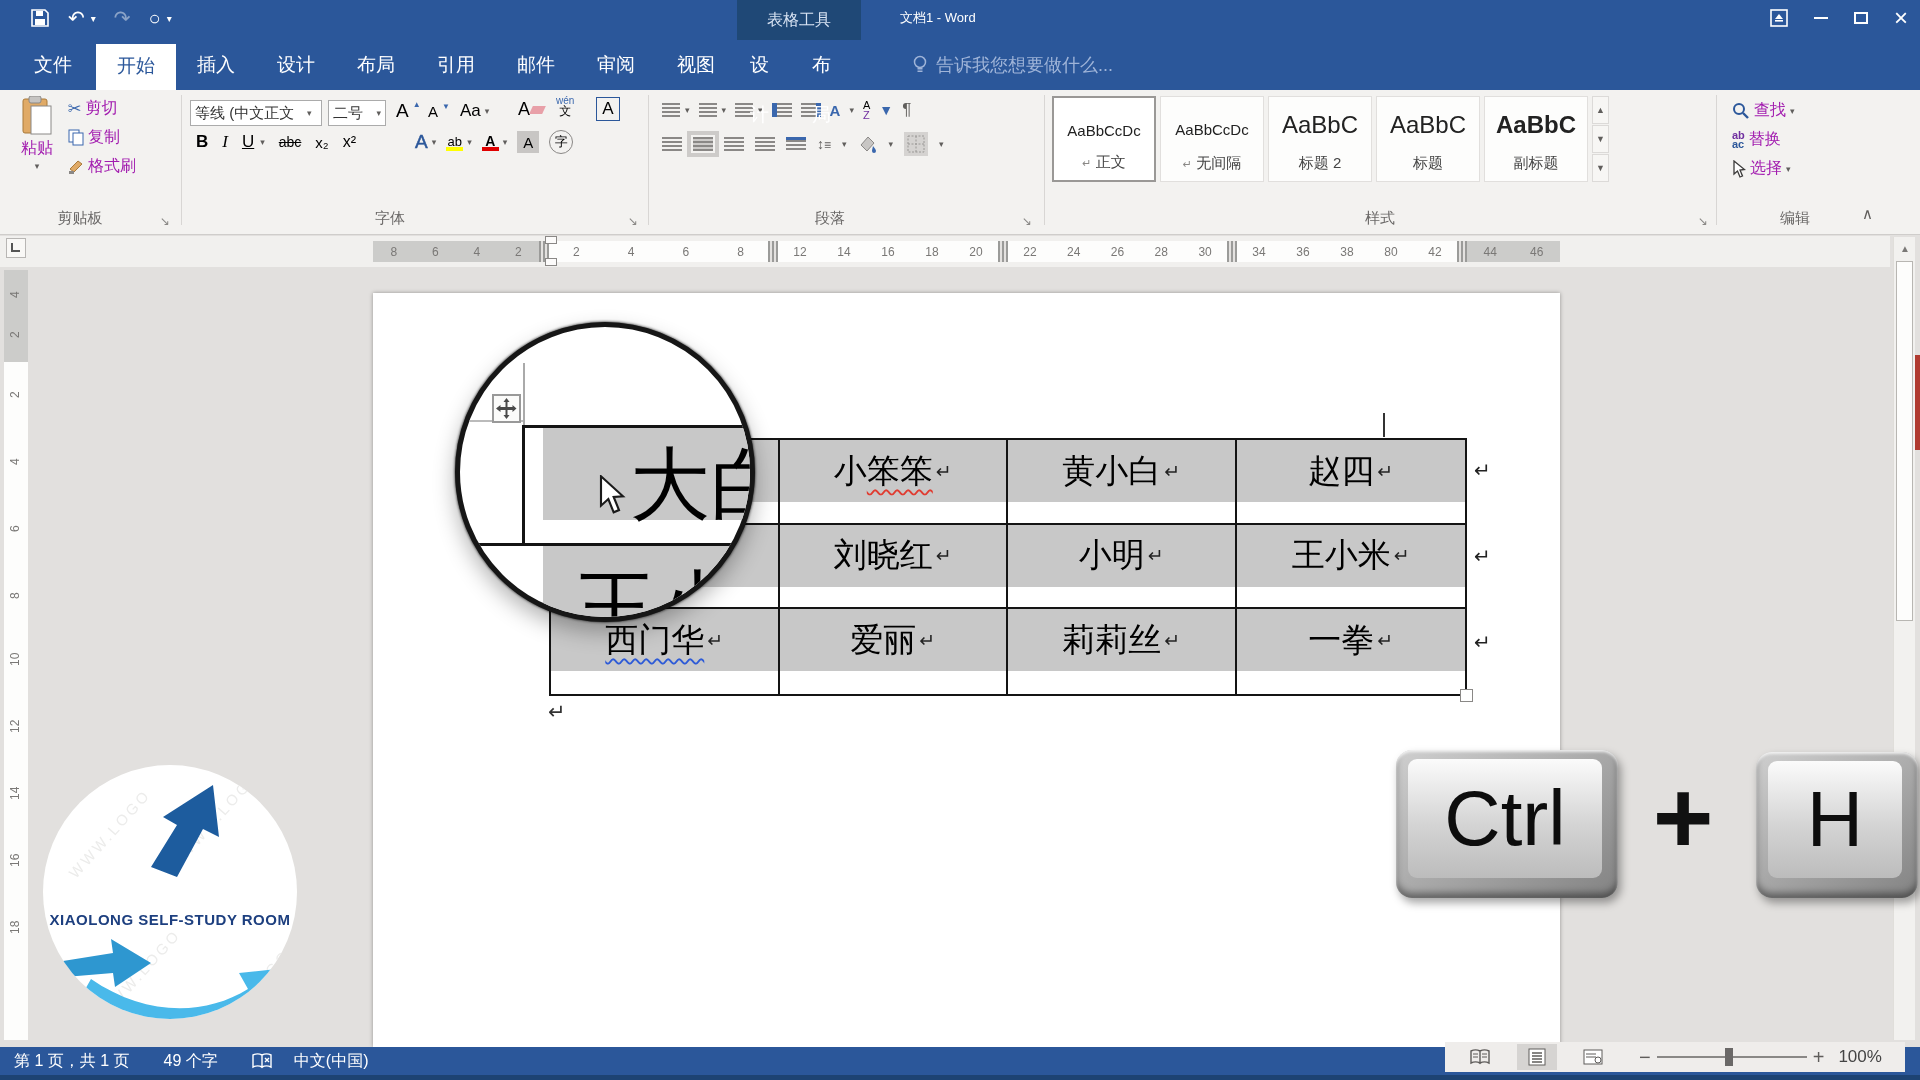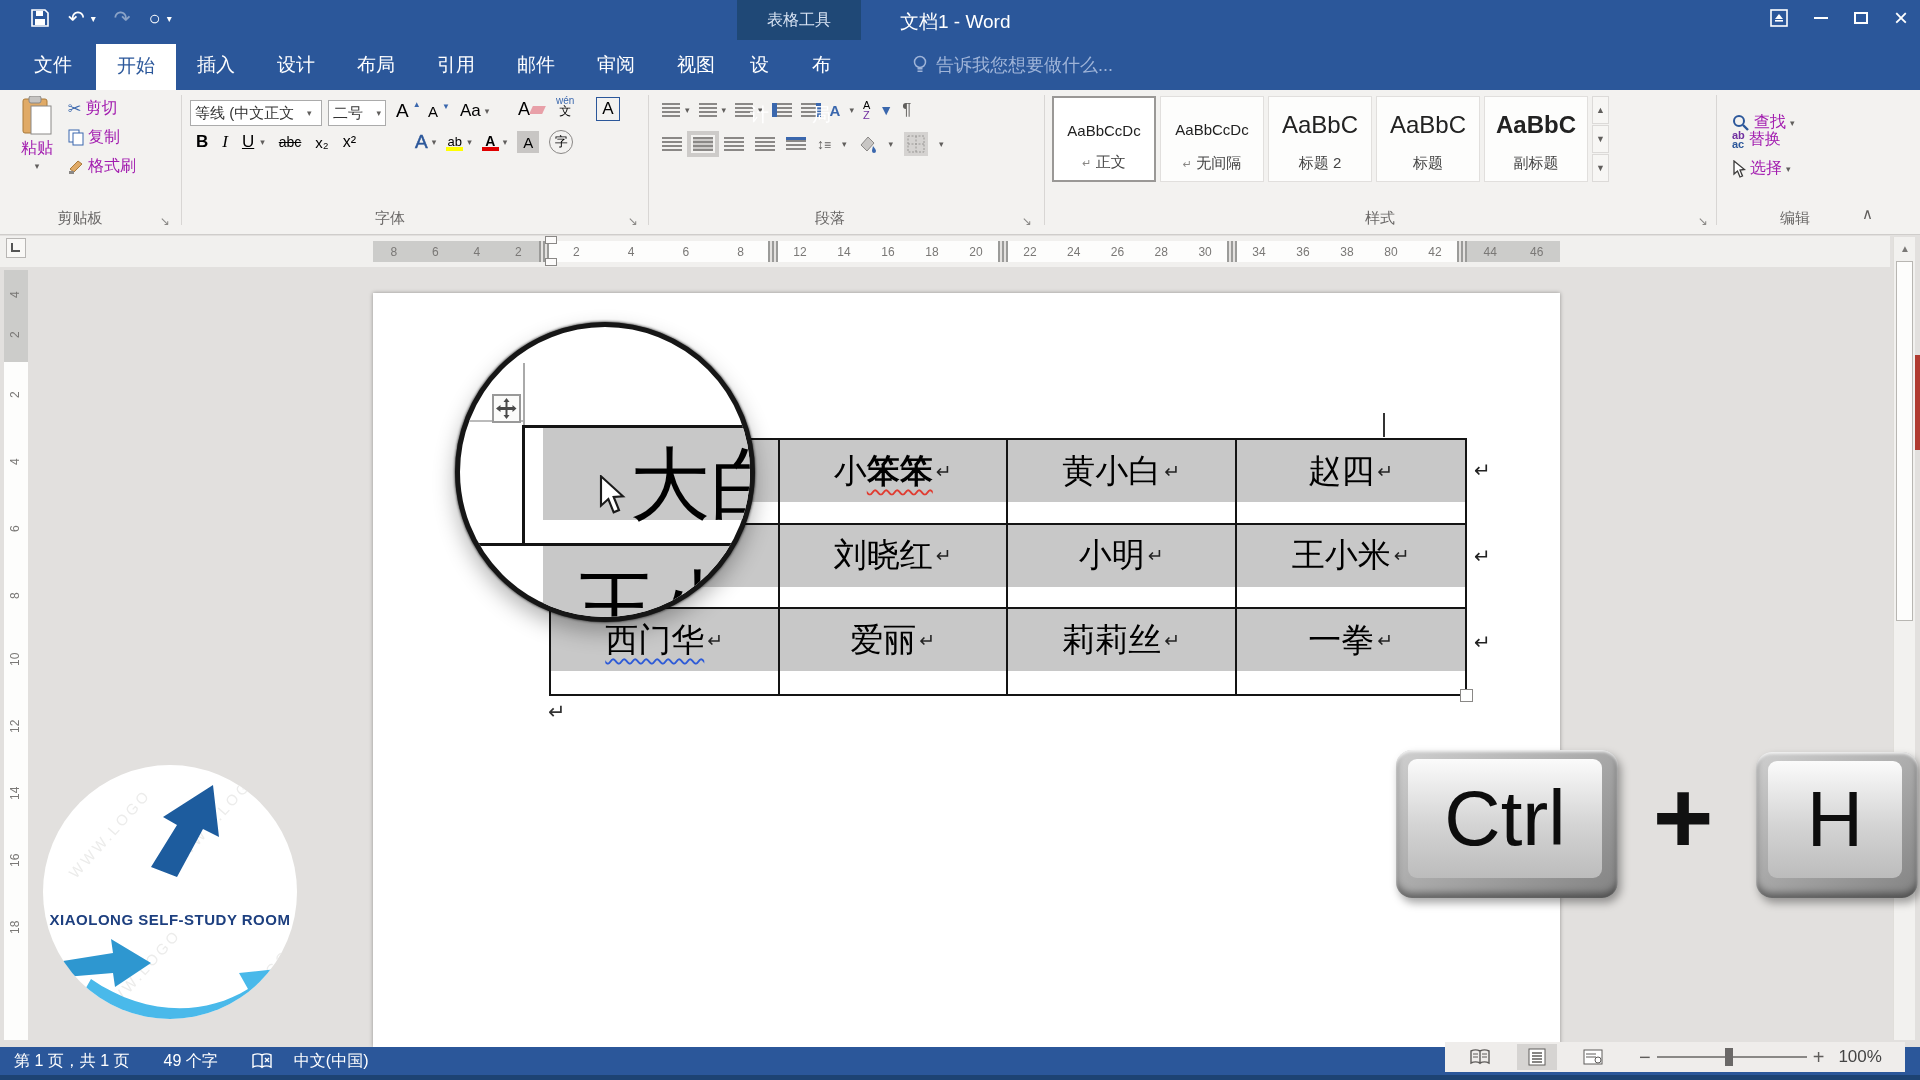--- a/index.html
+++ b/index.html
@@ -6,21 +6,21 @@
   html,body { width:1920px; height:1080px; overflow:hidden; }
   body { position:relative; font-family:"Liberation Sans","DejaVu Sans",sans-serif; background:#e2e0de; }
 
   
   .titlebar { position:absolute; left:0; top:0; width:1920px; height:40px; background:#2b579a; color:#fff; z-index:10; }
   .qat { position:absolute; left:30px; top:6px; display:flex; align-items:center; gap:18px; font-size:20px; color:#fff; }
   .qat .dim { opacity:.45; }
   .qat .dd { font-size:10px; margin-left:-12px; }
   .ctx-header { position:absolute; left:737px; top:0; width:124px; height:90px; background:#1f4876; z-index:1; }
   .ctx-header .ctx-label { display:block; text-align:center; margin-top:10px; font-size:16px; color:#d7e2f2; }
-  .doc-title { position:absolute; left:900px; top:9px; font-size:19px; color:#fff; }
+  .doc-title { position:absolute; left:900px; top:9px; font-size:13px; color:#fff; }
   .win-controls { position:absolute; right:12px; top:8px; display:flex; align-items:center; gap:26px; color:#fff; }
   .wc-min { width:14px; height:2px; background:#fff; }
   .wc-max { width:14px; height:12px; border:2px solid #fff; }
   .wc-close { font-size:24px; line-height:20px; }
 
   
   .tabrow { position:absolute; left:0; top:40px; width:1920px; height:50px; background:#2b579a; color:#fff; z-index:11; }
   .tabs { position:absolute; left:10px; top:0; height:50px; display:flex; align-items:center; }
   .tab { padding:0 21px; font-size:19px; height:50px; line-height:50px; }
   .tab.file { padding:0 24px; }
@@ -72,21 +72,21 @@
   .vnum { position:absolute; left:4px; width:16px; height:16px; font-size:12px; color:#7a7876; transform:rotate(-90deg); }
   .page { position:absolute; left:373px; top:293px; width:1187px; height:754px; background:#fff; box-shadow:0 0 4px rgba(0,0,0,.35); }
 
   
   .wtable { position:absolute; left:549px; top:438px; width:918px; height:258px; border:2px solid #141414; display:grid; grid-template-columns:repeat(4,1fr); grid-template-rows:repeat(3,1fr); z-index:5; }
   .wcell { position:relative; border-right:2px solid #141414; border-bottom:2px solid #141414; }
   .wcell.lastc { border-right:none; } .wcell.lastr { border-bottom:none; }
   .band { position:absolute; left:0; top:0; right:0; height:62px; background:#c8c8c8; display:flex; align-items:center; justify-content:center; font-family:"Liberation Serif",serif; font-size:33px; color:#000; }
   .cellmark { font-size:19px; color:#222; margin-left:3px; font-family:"Liberation Sans",sans-serif; }
   .rowmark { position:absolute; font-size:20px; color:#222; z-index:5; }
-  .wavy-red { text-decoration-line:underline; text-decoration-style:wavy; text-decoration-color:#e03c31; text-decoration-thickness:2px; text-underline-offset:7px;font-weight:bold; }
+  .wavy-red { text-decoration-line:underline; text-decoration-style:wavy; text-decoration-color:#e03c31; text-decoration-thickness:2px; text-underline-offset:7px; }
   .wavy-blue { text-decoration-line:underline; text-decoration-style:wavy; text-decoration-color:#2e5bd7; text-decoration-thickness:2px; text-underline-offset:7px; }
   .caret-line { position:absolute; left:1383px; top:413px; width:2px; height:24px; background:#333; z-index:4; }
   .resize-handle { position:absolute; left:1460px; top:689px; width:13px; height:13px; background:#fff; border:1px solid #8a8886; z-index:6; }
 
   
   .lens { position:absolute; left:455px; top:322px; width:300px; height:300px; border-radius:50%; border:5px solid #161616; background:#fff; overflow:hidden; z-index:30; box-shadow:0 10px 22px rgba(0,0,0,.3), 0 0 3px #000; }
   .lens .ln { position:absolute; background:#141414; }
   .lens .band1 { position:absolute; left:83px; top:101px; right:0; height:92px; background:#c8c8c8; }
   .lens .band2 { position:absolute; left:83px; top:219px; width:190px; height:75px; background:#c8c8c8; }
   .lens .bigtext { position:absolute; font-family:"Liberation Serif",serif; font-size:80px; color:#000; white-space:nowrap; }
@@ -357,21 +357,21 @@
     <div style="display:flex; flex-direction:column; gap:1px;">
       <span class="sscroll">▲</span>
       <span class="sscroll">▼</span>
       <span class="sscroll">▼</span>
     </div>
   </div>
   <div class="glabel" style="left:1330px; width:100px;">样式</div>
   <span class="launcher" style="left:1698px;">↘</span>
   <div class="gsep" style="left:1716px;"></div>
 
-  <div class="fx" style="left:1732px; top:22px;text-align:right;">
+  <div class="fx" style="left:1732px; top:10px;text-align:right;">
     <span>
       <svg width="18" height="18" viewBox="0 0 18 18">
           <circle cx="7" cy="7" r="5" fill="none" stroke="#2b579a" stroke-width="2"></circle>
           <path d="M11 11l5 5" stroke="#2b579a" stroke-width="2.4"></path>
         </svg>
     </span>
     <span class="rtext">查找</span>
     <span class="dda">▾</span>
   </div>
   <div class="fx" style="left:1732px; top:39px;">

